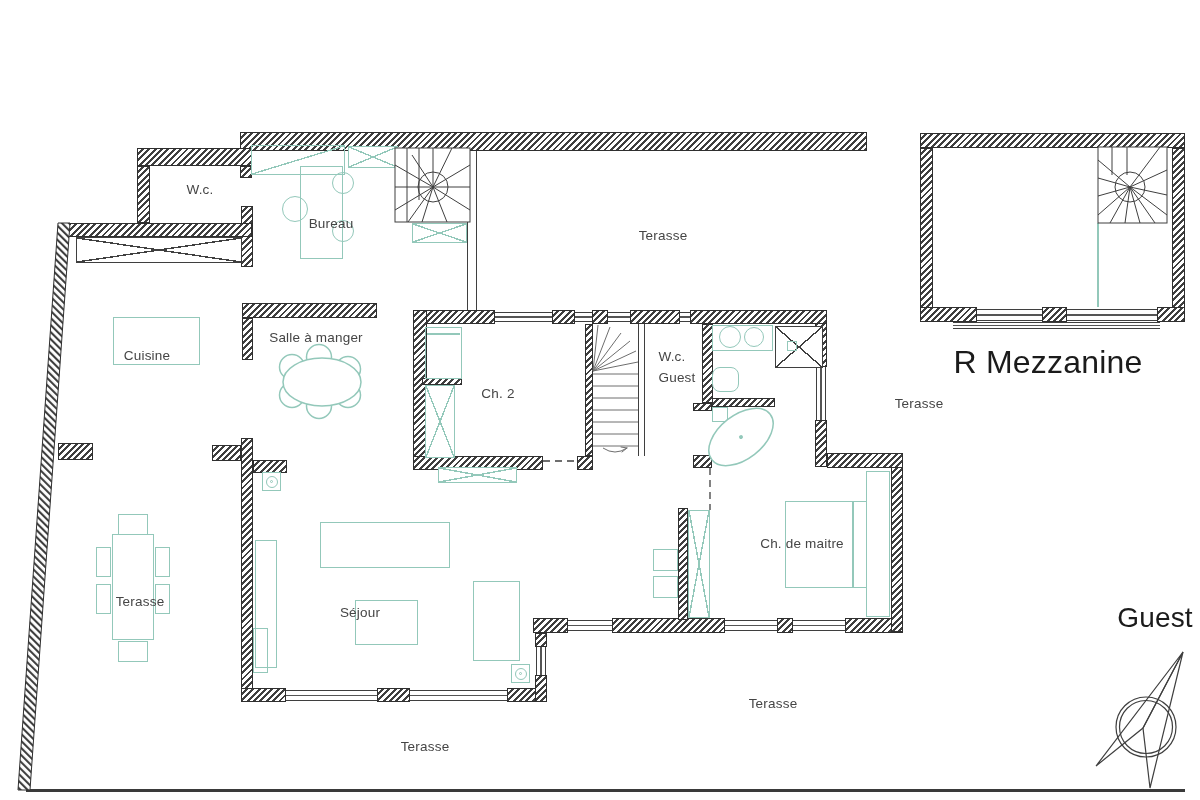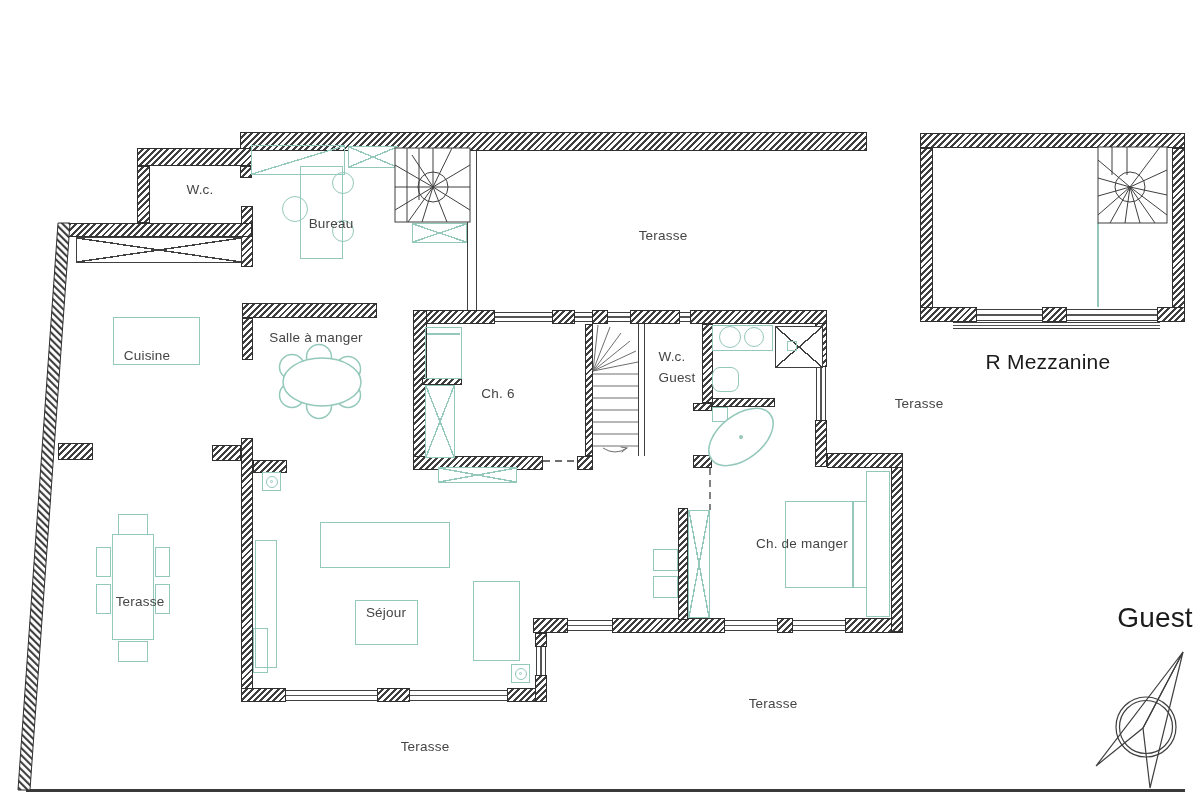--- a/index.html
+++ b/index.html
@@ -24,21 +24,21 @@
           linear-gradient(to top right,transparent calc(50% - .7px),#3f3f3f calc(50% - .7px) calc(50% + .7px),transparent 0);}
   .xboxT{position:absolute;box-sizing:border-box;border:1.5px solid #93c8ba;background-color:#fff;
         background-image:
           linear-gradient(to bottom right,transparent calc(50% - .7px),#93c8ba calc(50% - .7px) calc(50% + .7px),transparent 0),
           linear-gradient(to top right,transparent calc(50% - .7px),#93c8ba calc(50% - .7px) calc(50% + .7px),transparent 0);}
   .diag1{background-image:linear-gradient(to bottom right,transparent calc(50% - .7px),#93c8ba calc(50% - .7px) calc(50% + .7px),transparent 0);}
   .speaker:before{content:"";position:absolute;inset:2.5px;border:1.3px solid #93c8ba;border-radius:50%;}
   .speaker:after{content:"";position:absolute;inset:7px;border:1.2px solid #93c8ba;border-radius:50%;}
   .label{position:absolute;font-size:13.5px;color:#454545;transform:translate(-50%,-50%);
          white-space:nowrap;letter-spacing:.2px;}
-  .label.big{font-size:21px;color:#1b1b1b;}
+  .label.big{font-size:32px;color:#1b1b1b;}
   .line{position:absolute;background:#3a3a3a;}
   svg.ovl{position:absolute;left:0;top:0;pointer-events:none;}
 </style>
 </head>
 <body>
 
 <div class="plan">
 
   <div class="wall" style="left:240px;top:132px;width:627px;height:19px"></div>
   <div class="wall" style="left:137px;top:148px;width:115px;height:18px"></div>
@@ -247,25 +247,25 @@
       <polygon points="1183,652 1096,766 1143,728"></polygon>
       <polygon points="1183,652 1143,728 1150,788"></polygon>
     </g>
   </svg>
 
   <div class="label" style="left:200px;top:189px">W.c.</div>
   <div class="label" style="left:331px;top:223px">Bureau</div>
   <div class="label" style="left:663px;top:235px">Terasse</div>
   <div class="label" style="left:147px;top:355px">Cuisine</div>
   <div class="label" style="left:316px;top:337px">Salle à manger</div>
-  <div class="label" style="left:498px;top:393px">Ch. 6</div>
+  <div class="label" style="left:498px;top:393px">Ch. 2</div>
   <div class="label" style="left:672px;top:356px">W.c.</div>
   <div class="label" style="left:677px;top:377px">Guest</div>
   <div class="label" style="left:919px;top:403px">Terasse</div>
-  <div class="label" style="left:802px;top:543px">Ch. de manger</div>
-  <div class="label" style="left:386px;top:612px">Séjour</div>
+  <div class="label" style="left:802px;top:543px">Ch. de maitre</div>
+  <div class="label" style="left:360px;top:612px">Séjour</div>
   <div class="label" style="left:140px;top:601px">Terasse</div>
   <div class="label" style="left:425px;top:746px">Terasse</div>
   <div class="label" style="left:773px;top:703px">Terasse</div>
   <div class="label big" style="left:1048px;top:362px">R Mezzanine</div>
   <div class="label big" style="left:1155px;top:618px;font-size:28px">Guest</div>
 
 </div>
 
 </body></html>

